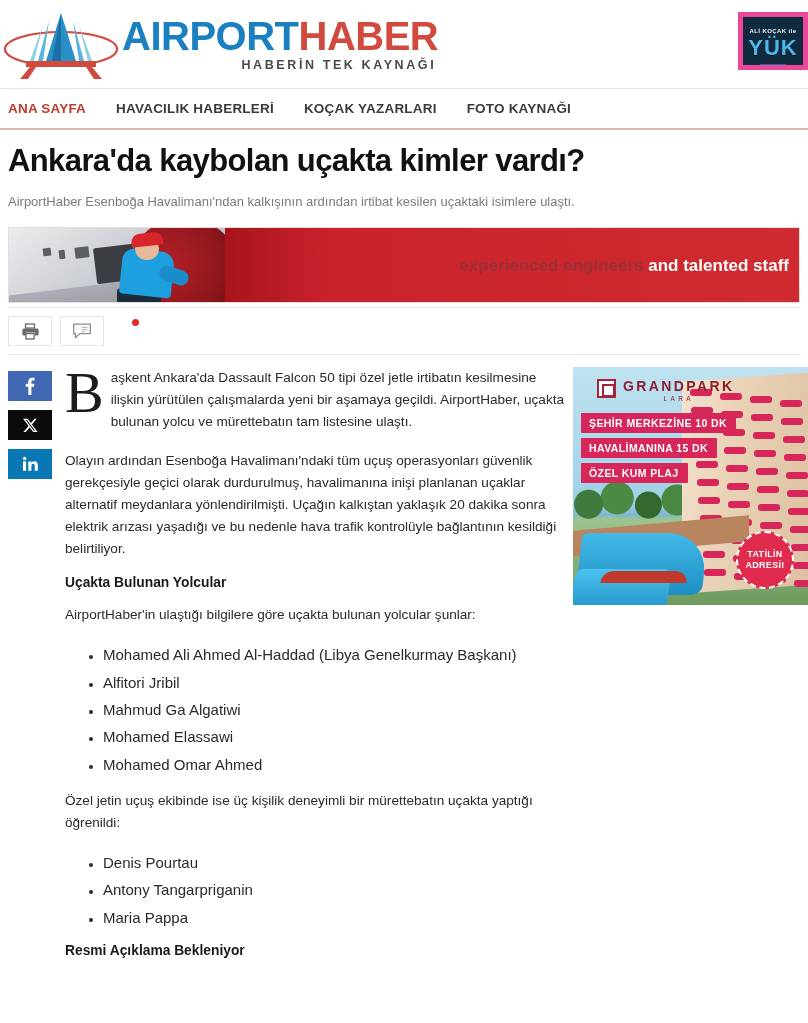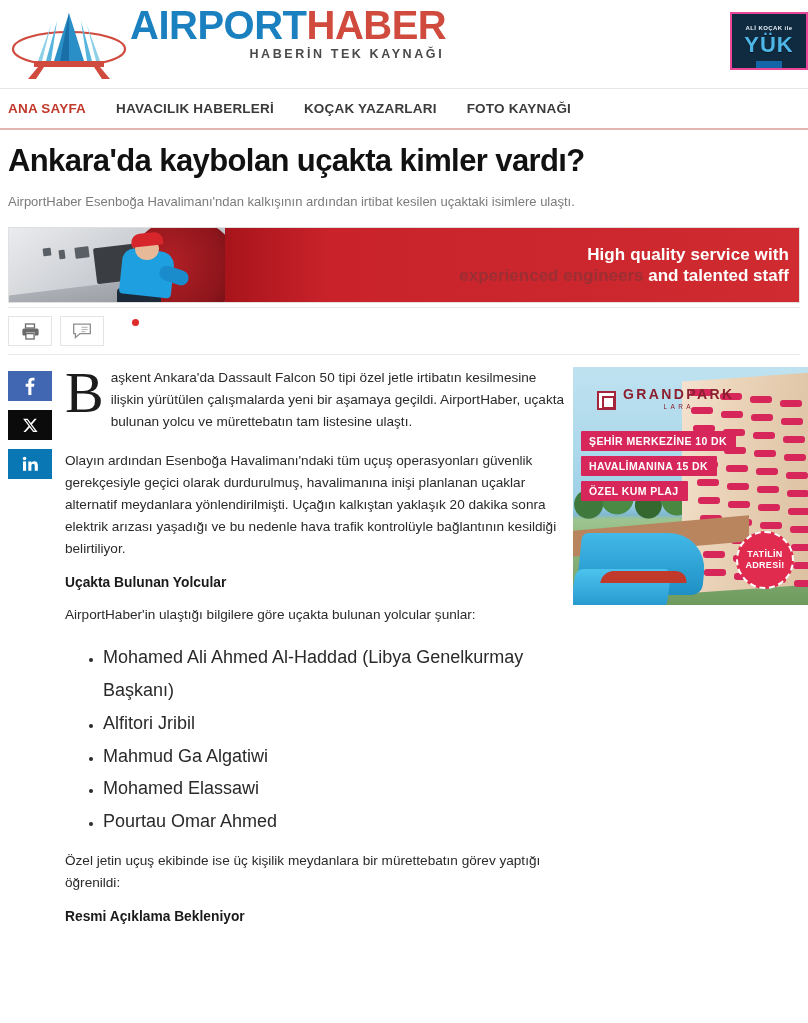--- a/index.html
+++ b/index.html
@@ -18,46 +18,46 @@
   
   .header {
     position: relative;
     height: 88px;
     background: #ffffff;
     display: flex;
     align-items: center;
   }
   .logo-wrap {
     display: flex;
-    align-items: flex-start;
-    padding-left: 10px;
+    align-items: center;
+    padding-left: 2px;
   }
   .logo-mark { width: 118px; height: 78px; flex: none; }
   .logo-text { margin-left: 2px; line-height: 1; }
   .logo-word { font-size: 40px; font-weight: bold; letter-spacing: -0.5px; }
   .logo-word .airport { color: #1b80bf; }
   .logo-word .haber { color: #d04a3e; }
   .logo-sub {
     font-size: 12.5px;
     font-weight: bold;
     color: #4a4a4a;
     letter-spacing: 2.6px;
     text-align: right;
     margin-top: 3px;
     padding-right: 2px;
   }
   .top-ad {
     position: absolute;
     right: 0;
     top: 12px;
-    width: 78px;
+    width: 70px;
     height: 58px;
     background: #102a40;
     overflow: hidden;
-    border: 2px solid #ec4899;
+    border: 5px solid #ec4899;
   }
   .top-ad .ta-line1 {
     color: #eaf3fa;
     font-size: 6px;
     font-weight: bold;
     letter-spacing: .4px;
     text-align: center;
     margin-top: 11px;
     white-space: nowrap;
   }
@@ -270,21 +270,21 @@
     font-weight: bold;
     margin: 2px 0 14px 0;
     color: #1a1a1a;
   }
   .article ul {
     margin: 0 0 12px 0;
     padding-left: 38px;
     list-style: disc;
   }
   .article ul li {
-    font-size: 18px;
+    font-size: 15px;
     line-height: 1.82;
     color: #2a2a2a;
   }
   .article ul li::marker { font-size: 12px; }
 
   
   .sidebar { flex: 1; }
   .side-ad {
     width: 235px;
     height: 238px;
@@ -336,39 +336,39 @@
     border-radius: 30px 30px 0 0;
     transform: skewX(-6deg);
   }
   .sa-trees {
     position: absolute; left: 0; top: 112px; width: 130px; height: 42px;
     background: radial-gradient(circle at 12% 60%, #3f7a3c 0 14px, transparent 15px),
                 radial-gradient(circle at 34% 45%, #4b8a44 0 16px, transparent 17px),
                 radial-gradient(circle at 58% 62%, #35682f 0 13px, transparent 14px),
                 radial-gradient(circle at 80% 50%, #4a8741 0 15px, transparent 16px);
   }
-  .sa-logo { position: absolute; left: 12px; top: 20px; display: flex; align-items: flex-end; padding-left: 12px; }
+  .sa-logo { position: absolute; left: 12px; top: 12px; display: flex; align-items: flex-start; padding-left: 12px; }
   .sa-logo-mark {
     width: 19px; height: 19px; flex: none;
     border: 2px solid #a5243a; position: relative; background: #fff;
   }
   .sa-logo-mark::before {
     content: ""; position: absolute; left: 3px; top: 3px;
     width: 9px; height: 9px; border: 2px solid #a5243a;
   }
   .sa-logo-txt { margin-left: 7px; }
   .sa-logo-name {
     font-size: 14px; font-weight: bold; color: #8c1f2f;
     letter-spacing: 2.4px; line-height: 1;
   }
   .sa-logo-sub {
     font-size: 6.5px; color: #8c1f2f; letter-spacing: 3.4px;
     text-align: center; margin-top: 2px;
   }
-  .sa-tags { position: absolute; left: 8px; top: 64px; text-decoration: underline; }
+  .sa-tags { position: absolute; left: 8px; top: 46px; text-decoration: underline; }
   .sa-tag {
     background: #d6265a;
     color: #fff;
     font-size: 10.5px;
     font-weight: bold;
     letter-spacing: .4px;
     padding: 4px 9px 4px 8px;
     margin-bottom: 5px;
     display: inline-block;
     white-space: nowrap;
@@ -440,21 +440,20 @@
       <div class="bp-panel bp-p3"></div>
       <div class="bp-open"></div>
       <div class="bp-engine"></div>
       <div class="bp-worker-legs"></div>
       <div class="bp-worker-body"></div>
       <div class="bp-worker-arm"></div>
       <div class="bp-worker-head"></div>
       <div class="bp-worker-cap"></div>
     </div>
     <div class="banner-text">
-      <div class="bl1">High quality service with</div>
       <div class="bl2">
         <span class="dim">experienced engineers</span><span class="bright"> and talented staff</span>
       </div>
     </div>
   </div>
 
   <div class="toolbar">
     <div class="tool-btn">
       <svg width="18" height="17" viewBox="0 0 18 17">
         <rect x="4.5" y="1" width="9" height="4" fill="none" stroke="#6b6b6b" stroke-width="1.3"></rect>
@@ -500,24 +499,29 @@
 
       <p>Olayın ardından Esenboğa Havalimanı'ndaki tüm uçuş operasyonları güvenlik gerekçesiyle geçici olarak durdurulmuş, havalimanına inişi planlanan uçaklar alternatif meydanlara yönlendirilmişti. Uçağın kalkıştan yaklaşık 20 dakika sonra elektrik arızası yaşadığı ve bu nedenle hava trafik kontrolüyle bağlantının kesildiği belirtiliyor.</p>
 
       <h2>Uçakta Bulunan Yolcular</h2>
       <p>AirportHaber'in ulaştığı bilgilere göre uçakta bulunan yolcular şunlar:</p>
       <ul>
         <li>Mohamed Ali Ahmed Al-Haddad (Libya Genelkurmay Başkanı)</li>
         <li>Alfitori Jribil</li>
         <li>Mahmud Ga Algatiwi</li>
         <li>Mohamed Elassawi</li>
-        <li>Pourtau Omar Ahmed</li>
+        <li>Mohamed Omar Ahmed</li>
       </ul>
 
-      <p>Özel jetin uçuş ekibinde ise üç kişilik meydanlara bir mürettebatın görev yaptığı öğrenildi:</p>
+      <p>Özel jetin uçuş ekibinde ise üç kişilik deneyimli bir mürettebatın uçakta yaptığı öğrenildi:</p>
+      <ul>
+        <li>Denis Pourtau</li>
+        <li>Antony Tangarpriganin</li>
+        <li>Maria Pappa</li>
+      </ul>
 
       <h2>Resmi Açıklama Bekleniyor</h2>
     </div>
 
     <div class="sidebar">
       <div class="side-ad">
         <div class="sa-sky"></div>
         <div class="sa-trees"></div>
         <div class="sa-building"></div>
         <div class="sa-balconies" id="balconies">

